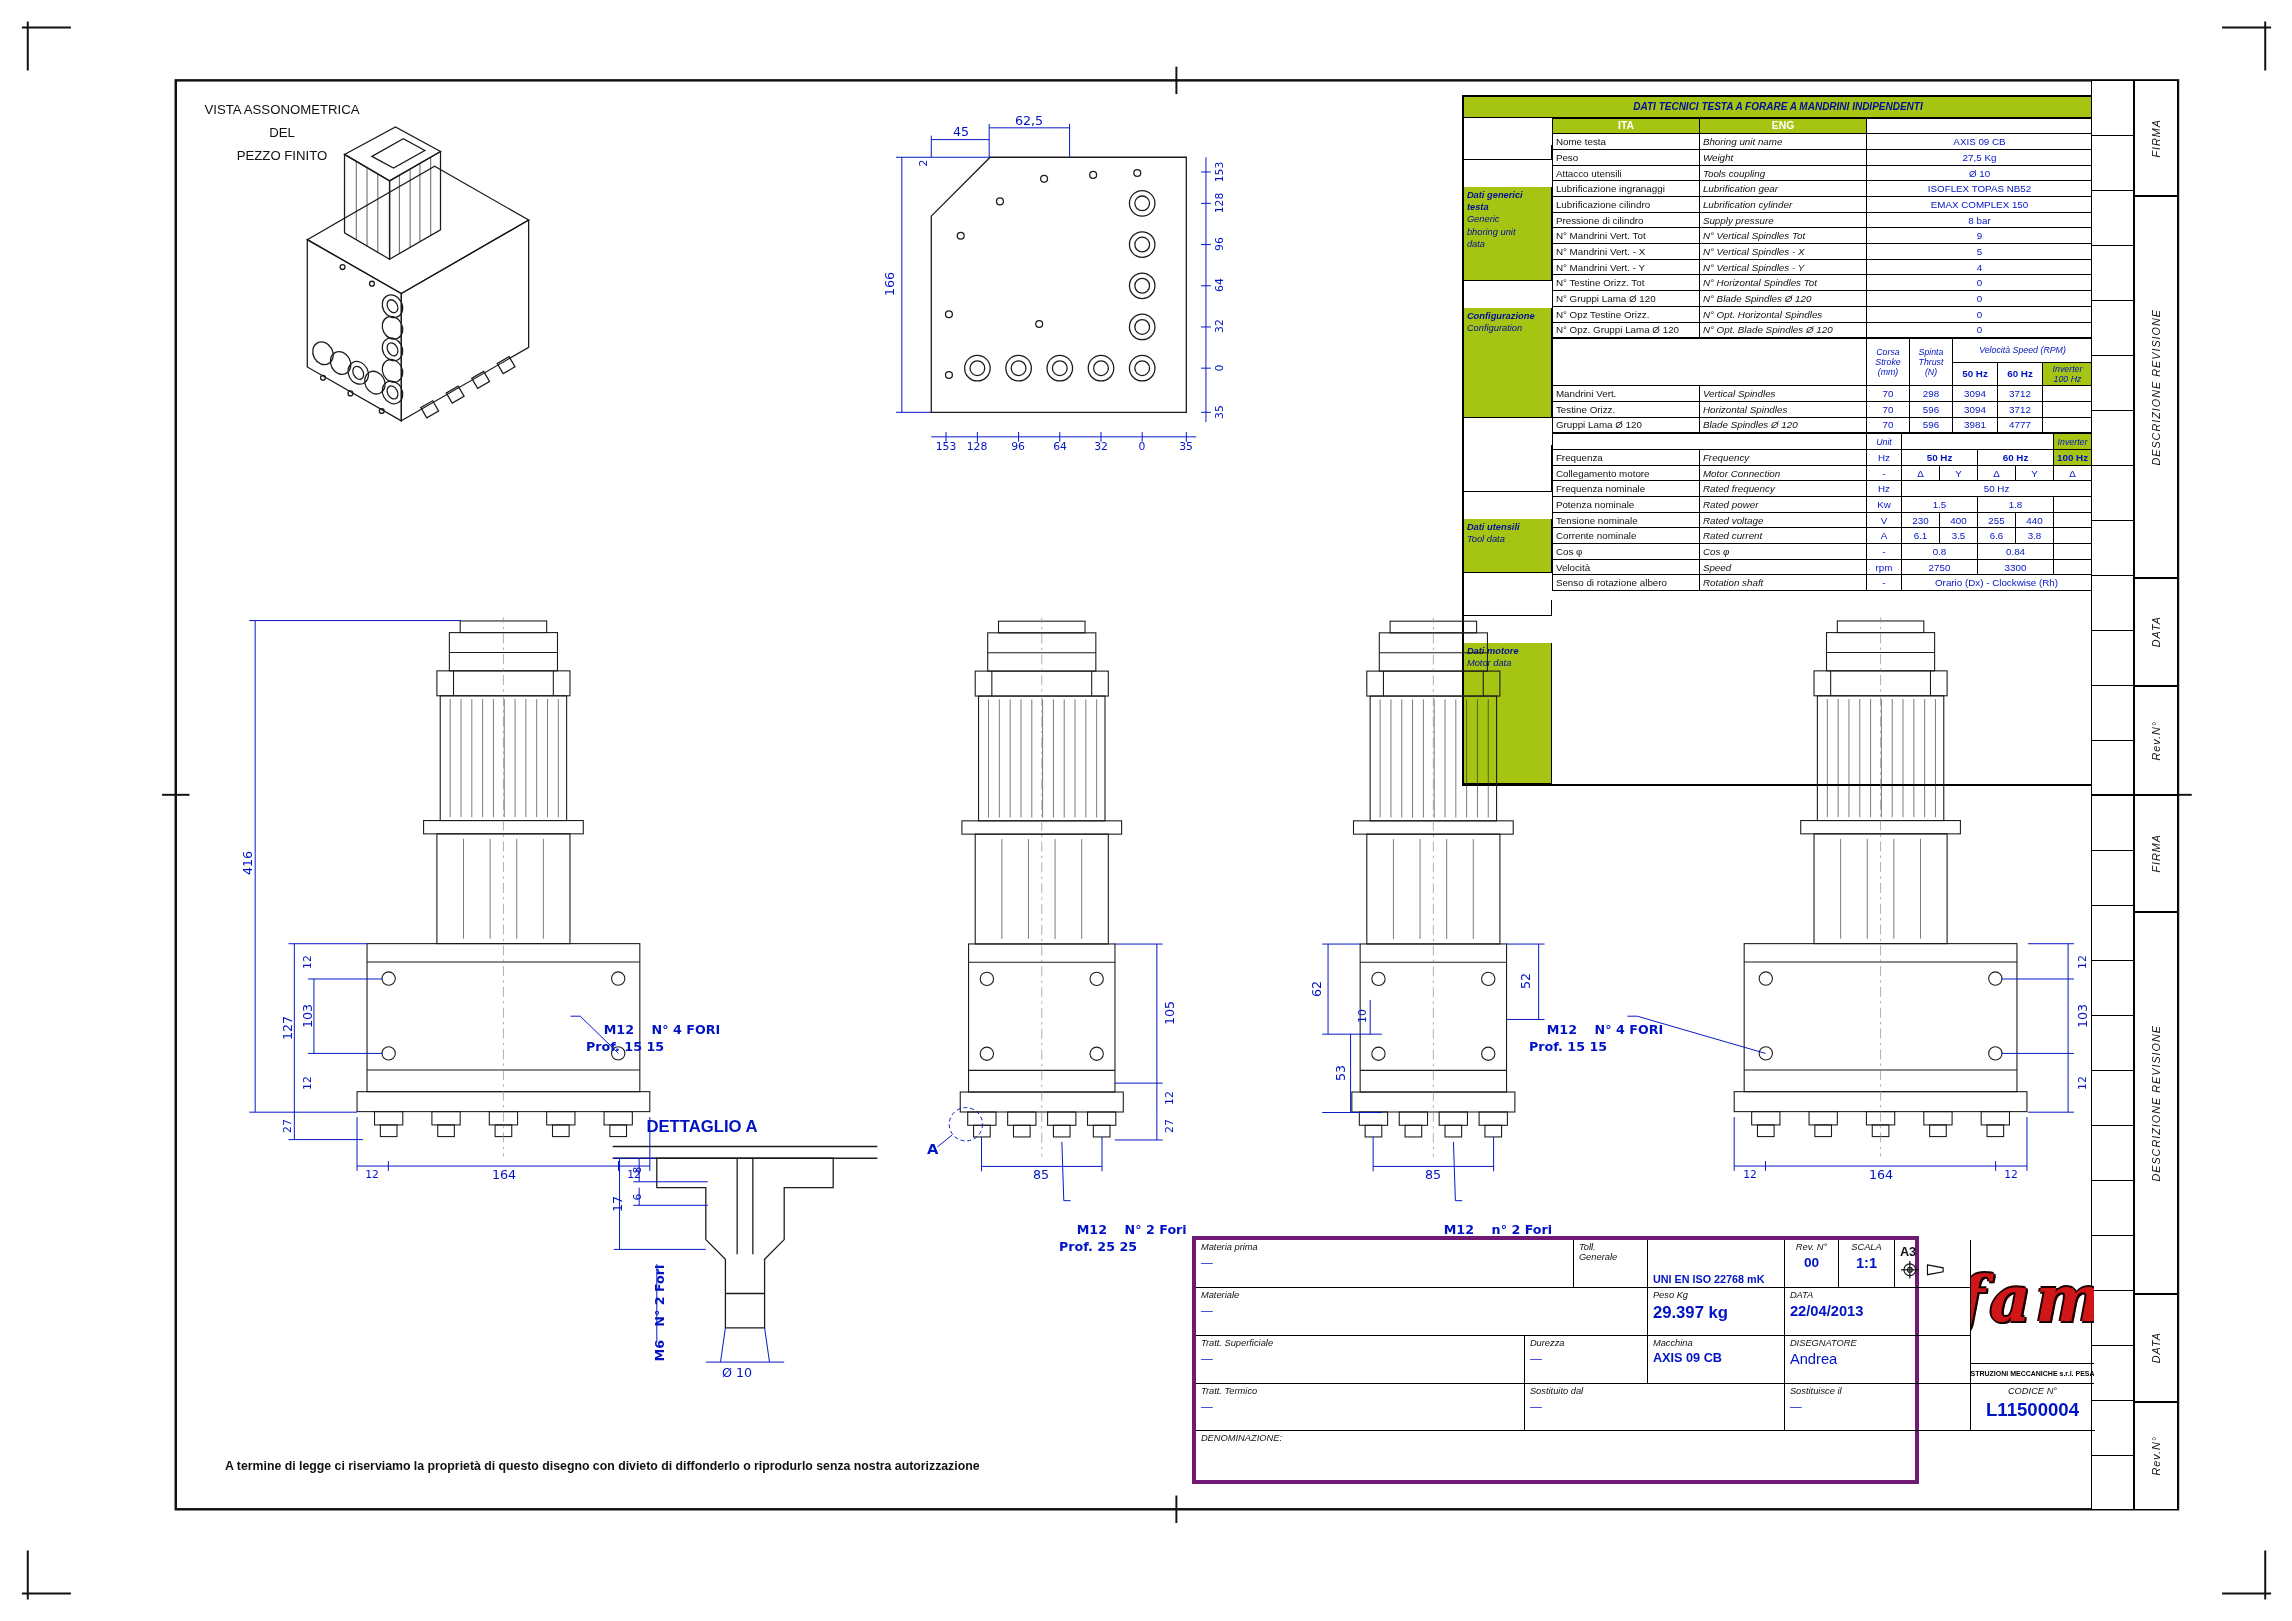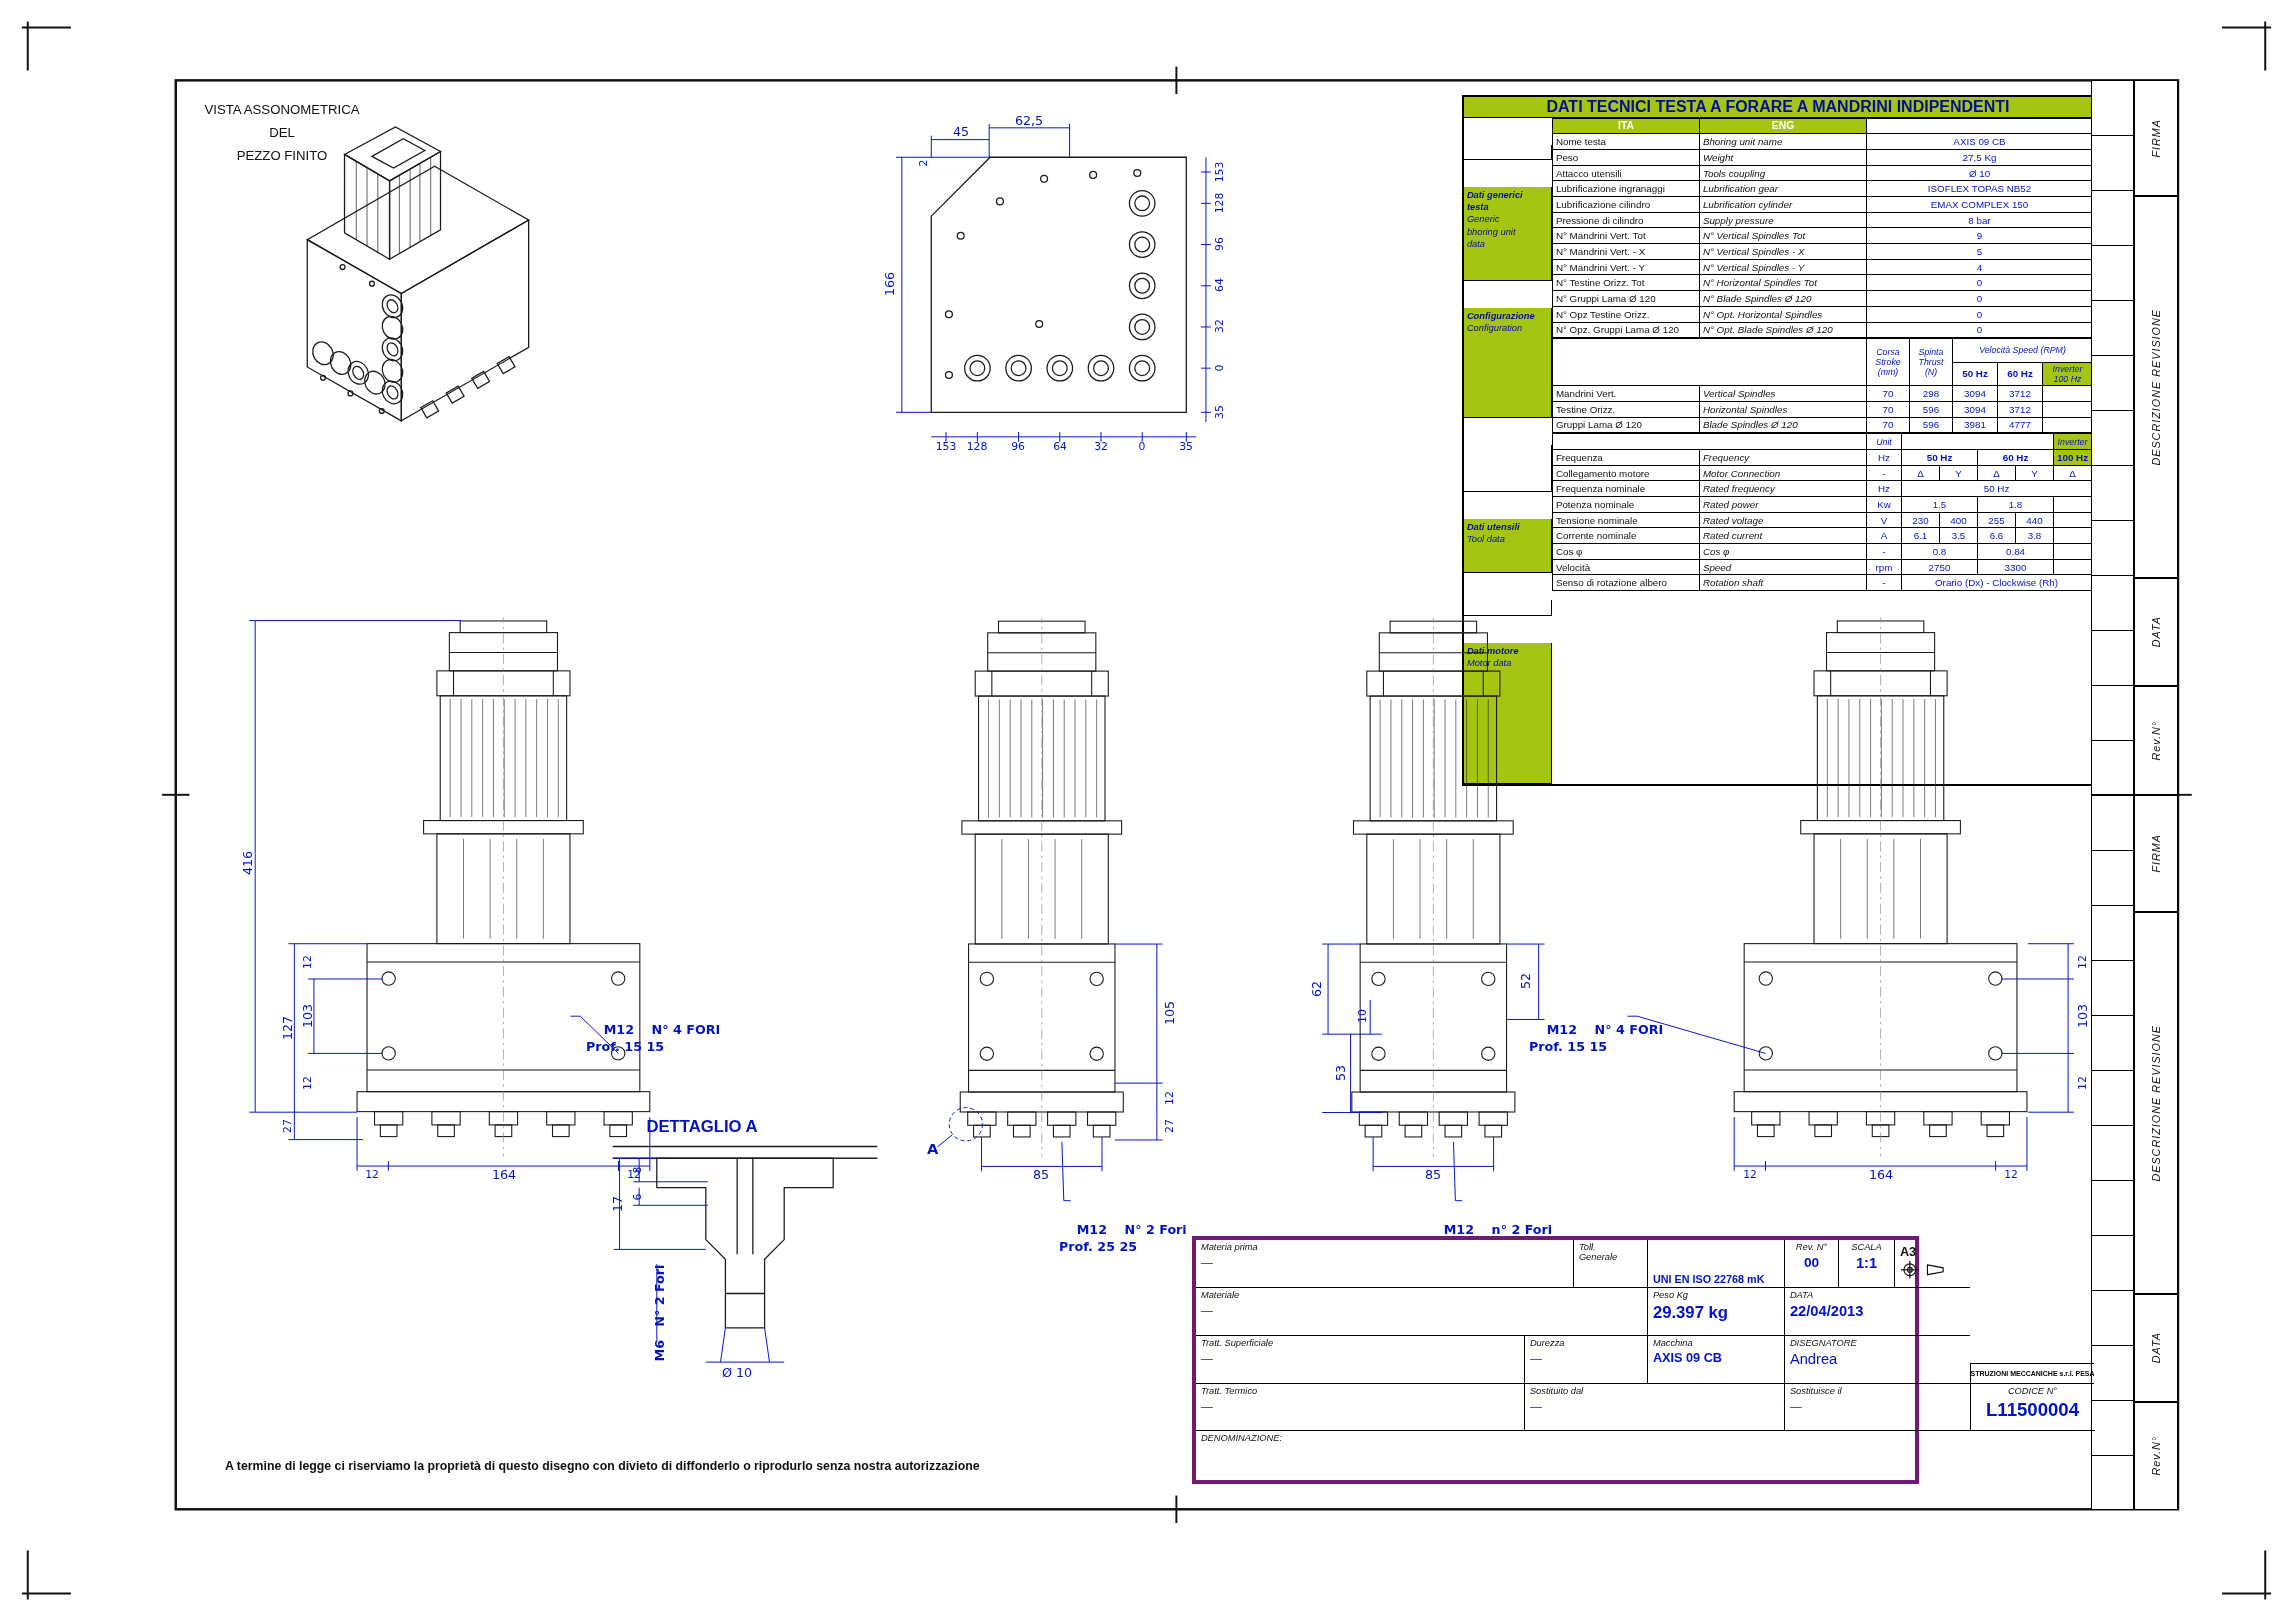--- a/index.html
+++ b/index.html
@@ -8,21 +8,21 @@
   #sheet svg{position:absolute;overflow:visible;}
   .mk{stroke:#1b1b1b;fill:none;stroke-width:1.3;}
   .dl{stroke:var(--blue);stroke-width:1;fill:none;}
   .cl{stroke:#8a8a8a;stroke-width:.8;stroke-dasharray:12 5 3 5;}
   .dim{position:absolute;color:var(--blue);font:12.7px "DejaVu Sans",sans-serif;white-space:pre;transform:translate(-50%,-50%);}
   .dim.v{transform:translate(-50%,-50%) rotate(-90deg);}
   .dim.s{font-size:10.8px;}
   .note{position:absolute;color:var(--blue);font:bold 12.7px "DejaVu Sans",sans-serif;white-space:pre;line-height:1.35;}
   
   .tech{position:absolute;left:1462px;top:95px;width:628px;border:2px solid #000;box-sizing:content-box;background:#fff;}
-  .tech-title{height:19.6px;background:var(--green);border-bottom:1px solid #000;display:flex;align-items:center;justify-content:center;color:var(--navy);font-weight:bold;font-size:16px;text-align:right;}
+  .tech-title{height:19.6px;background:var(--green);border-bottom:1px solid #000;display:flex;align-items:center;justify-content:center;color:var(--navy);font-weight:bold;font-style:italic;font-size:10px;text-align:right;}
   .tech-body{display:flex;align-items:stretch;}
   .tech-left{width:88px;flex:0 0 88px;}
   .sec{box-sizing:border-box;border-right:1px solid #000;border-bottom:1px solid #000;padding:2px 2.9px;font-size:9.3px;color:var(--navy);line-height:1.3;overflow:hidden;margin-top:27px;}
   .sec.green{background:var(--green);}
   .sec .b{font-weight:bold;font-style:italic;display:block;}
   .sec .i{font-style:italic;display:block;}
   .tech table{border-collapse:collapse;table-layout:fixed;width:540px;}
   .tech td{border:1px solid #000;height:15.7px;padding:0 2.9px;font-size:9.8px;overflow:hidden;white-space:nowrap;box-sizing:border-box;}
   .tech td.ita{color:#111;}
   .tech td.eng{font-style:italic;color:#111;}
@@ -794,20 +794,23 @@
       <svg width="51" height="19.6" style="position:static;vertical-align:middle" viewBox="0 0 52 20">
         <g stroke="#111" fill="none" stroke-width="1.2">
           <circle cx="10" cy="10" r="6"></circle>
             <circle cx="10" cy="10" r="2.5"></circle>
           <line x1="1" y1="10" x2="19" y2="10"></line>
             <line x1="10" y1="1" x2="10" y2="19"></line>
           <polygon points="28,5 44,8 44,12 28,15"></polygon>
         </g>
       </svg>
     </div>
+    <div class="tb nt fam" style="left:774px;top:0;width:124px;height:123px">
+      <span>fam</span>
+    </div>
     <div class="tb nl" style="left:0;top:47px;width:451px;height:48px">
       <span class="lab">Materiale</span>
         <span class="val">—</span>
     </div>
     <div class="tb" style="left:451px;top:47px;width:137px;height:48px">
       <span class="lab">Peso Kg</span>
         <span class="val big" style="font-size:16.7px">29.397 kg</span>
     </div>
     <div class="tb" style="left:588px;top:47px;width:186px;height:48px">
       <span class="lab">DATA</span>

